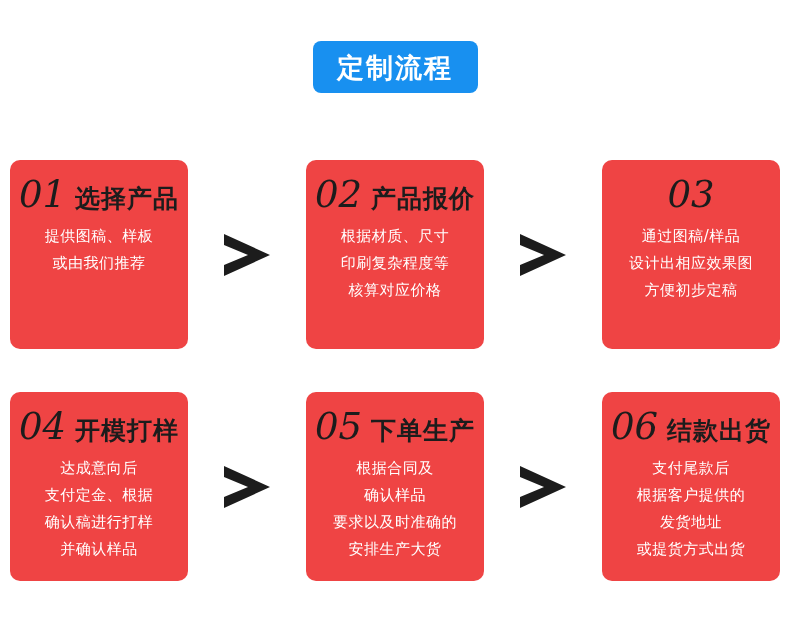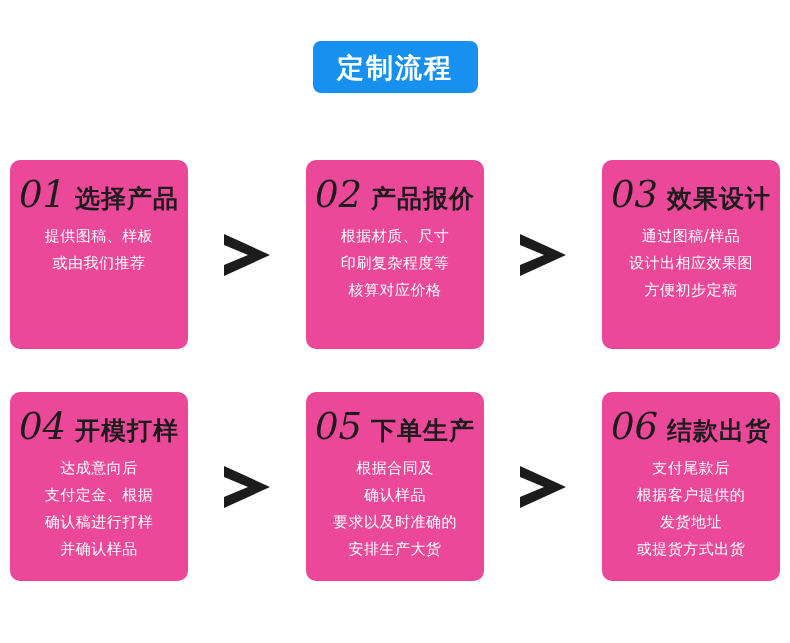--- a/index.html
+++ b/index.html
@@ -62,21 +62,21 @@
     display: flex;
     align-items: stretch;
     justify-content: space-between;
     height: 189px;
   }
   .row + .row {
     margin-top: 43px;
   }
 
   .card {
-    background: #ec4899;
+    background: #ef4444;
     border-radius: 10px;
     width: 178px;
     height: 189px;
     box-sizing: border-box;
     padding: 16px 6px 8px 6px;
     display: flex;
     flex-direction: column;
     align-items: center;
     flex: 0 0 178px;
   }
@@ -179,21 +179,20 @@
 
       <div class="sep">
         <svg width="52" height="46" viewBox="0 0 52 46" aria-hidden="true">
           <path d="M3 2 L49 23 L3 44 L3 33 L27 23 L3 13 Z" fill="#1c1c1c"></path>
         </svg>
       </div>
 
       <div class="card">
         <div class="card-head">
           <span class="card-num">03</span>
-          <span class="card-title">效果设计</span>
         </div>
         <div class="card-body">
           <span class="line">通过图稿/样品</span>
           <span class="line">设计出相应效果图</span>
           <span class="line">方便初步定稿</span>
         </div>
       </div>
 
     </div>
 

